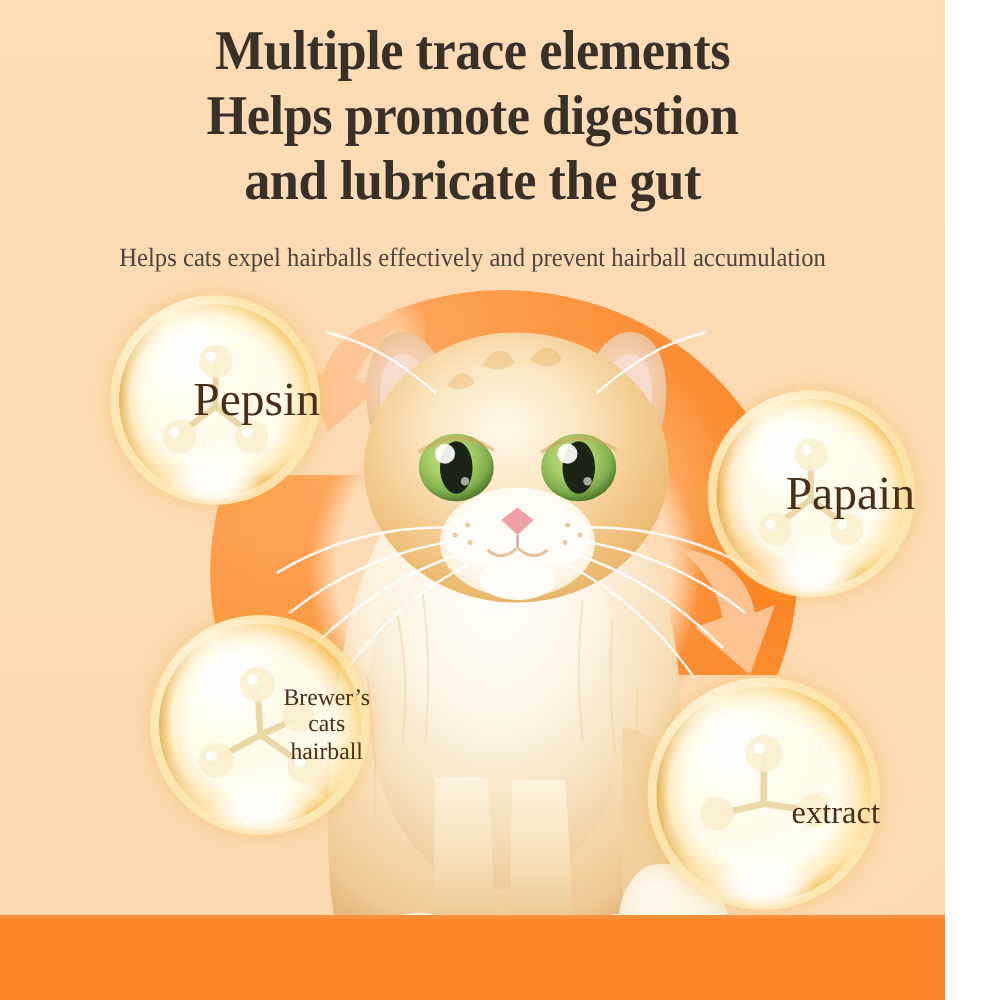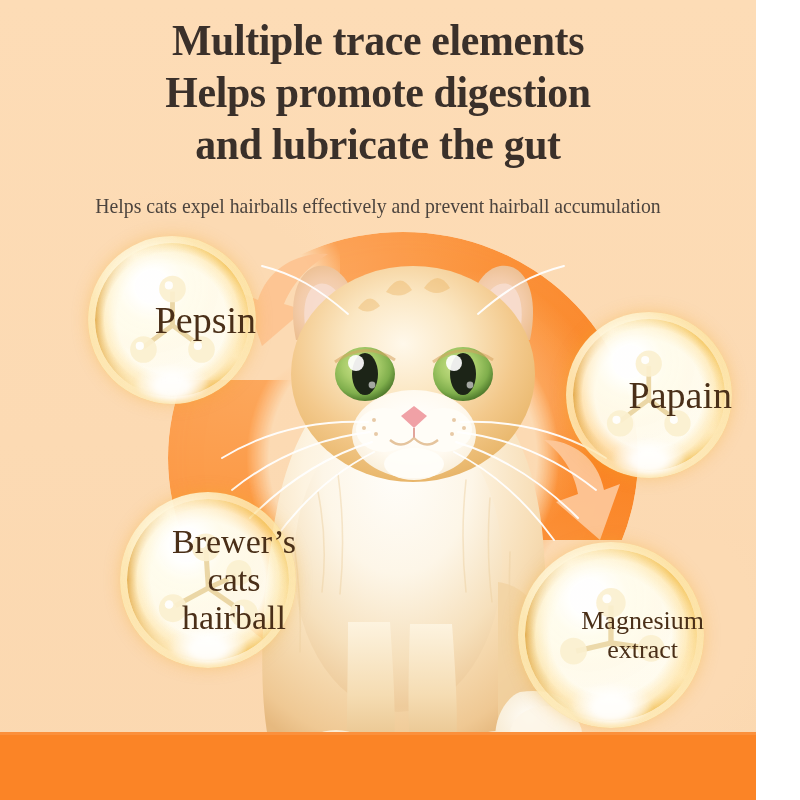--- a/index.html
+++ b/index.html
@@ -191,21 +191,21 @@
     font-weight: 400;
     line-height: 1.12;
     z-index: 4;
     pointer-events: none;
   }
   .b-pepsin  { left: 88px;  top: 236px; width: 168px; height: 168px; }
   .b-pepsin  .blabel { font-size: 38px; }
   .b-papain  { left: 566px; top: 312px; width: 166px; height: 166px; }
   .b-papain  .blabel { font-size: 38px; }
   .b-brewers { left: 120px; top: 492px; width: 176px; height: 176px; }
-  .b-brewers .blabel { font-size: 34px; }
+  .b-brewers .blabel { font-size: 19px; }
   .b-magnesium { left: 518px; top: 542px; width: 186px; height: 186px; }
   .b-magnesium .blabel { font-size: 26px; }
 </style>
 </head>
 <body>
 
 <div id="poster">
 
   <div class="bg-base"></div>
 
@@ -465,21 +465,21 @@
           <line x1="50" y1="56" x2="78" y2="60"></line>
         </g>
         <circle cx="50" cy="26" r="11" fill="#fbf0cf" opacity="0.9"></circle>
         <circle cx="22" cy="62" r="10" fill="#fbf0cf" opacity="0.9"></circle>
         <circle cx="80" cy="60" r="10" fill="#fbf0cf" opacity="0.9"></circle>
         <circle cx="47" cy="23" r="3.4" fill="#ffffff" opacity="0.9"></circle>
       </svg>
     </div>
     <div class="blabel">
       <span>
-        <span>Magnesium</span><br>
+        <br>
         <span>extract</span>
       </span>
     </div>
   </div>
 
   <div class="bg-bottom-bar"></div>
 
 </div>
 
 </body></html>

